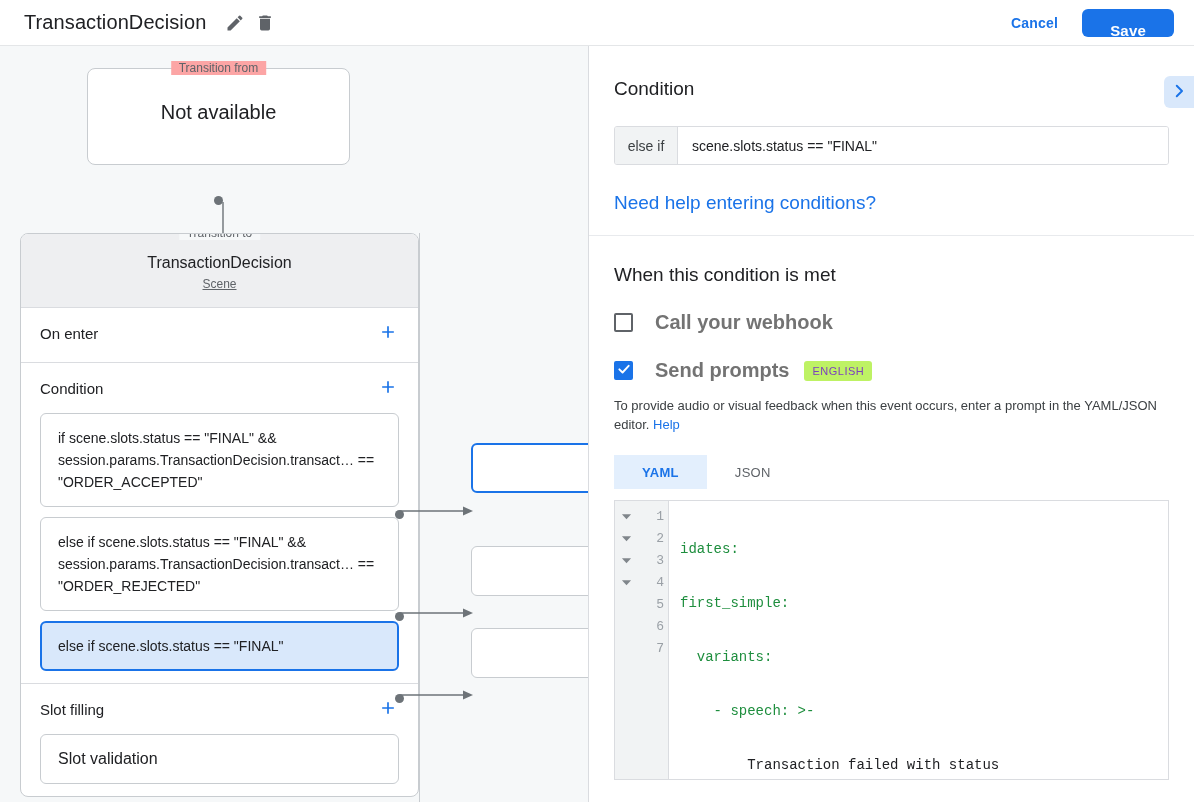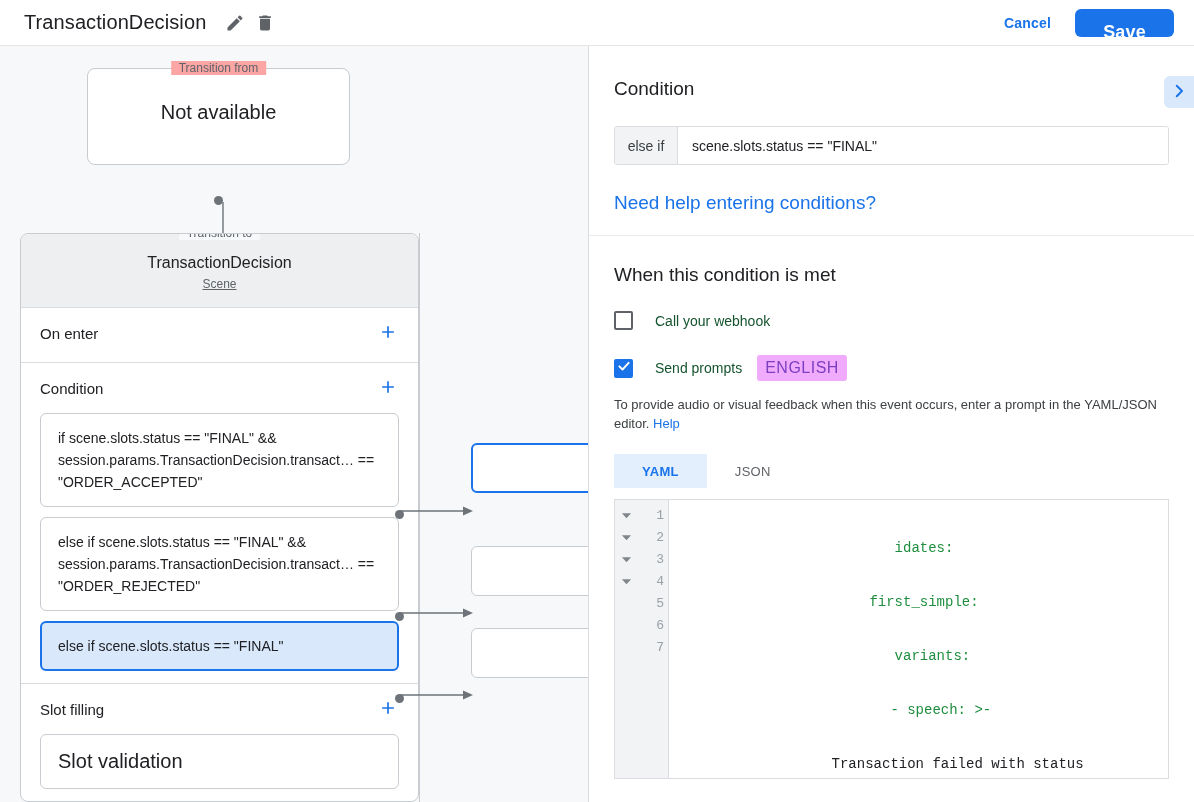--- a/index.html
+++ b/index.html
@@ -29,21 +29,21 @@
     border-radius: 50%; cursor: pointer; background: transparent; border: none; padding: 0;
   }
   .icon-btn svg { display: block; }
   .header-spacer { flex: 1 1 auto; }
   .btn-cancel {
     font-size: 14px; font-weight: bold; color: #1a73e8; background: transparent;
     border: none; padding: 8px 12px; border-radius: 4px; cursor: pointer;
     letter-spacing: .2px; margin-right: 12px;
   }
   .btn-save {
-    font-size: 18px; font-weight: bold; color: #ffffff; background: #1a73e8;
+    font-size: 15px; font-weight: bold; color: #ffffff; background: #1a73e8;
     border: none; padding: 13px 28px; height: 28px; border-radius: 6px; cursor: pointer;
     letter-spacing: .2px; margin-right: 4px;
   }
 
   
   .canvas {
     position: absolute; left: 0; top: 46px; width: 588px; height: 756px;
     background: #f6f8f9; overflow: hidden;
   }
   .canvas-inner { position: absolute; left: 0; top: 0; width: 620px; height: 756px; }
@@ -102,21 +102,21 @@
   .cond-card {
     border: 1px solid #c8ccd0; border-radius: 6px; background: #ffffff;
     padding: 13px 17px; font-size: 14px; color: #202124; line-height: 22px;
     cursor: pointer; position: relative;
   }
   .cond-card.selected {
     border: 2px solid #1a73e8; background: #d9e8fb; padding: 12px 16px;
   }
   .slot-card {
     margin: 0 19px; border: 1px solid #c8ccd0; border-radius: 6px; background: #ffffff;
-    padding: 15px 17px; font-size: 20px; color: #202124; cursor: pointer;
+    padding: 15px 17px; font-size: 16px; color: #202124; cursor: pointer;
   }
 
   
   .stub {
     position: absolute; width: 160px; height: 50px;
     border: 1px solid #c8ccd0; border-radius: 6px; background: #ffffff;
   }
   .stub.selected { border: 2px solid #1a73e8; }
   .edge-arrow { position: absolute; }
   .bus-line { position: absolute; left: 419px; width: 1px; background: #c8ccd0; }
@@ -158,25 +158,25 @@
   .check-row { display: flex; align-items: center; margin-top: 25px; }
   .cbox {
     width: 19px; height: 19px; border: 2px solid #5f6368; border-radius: 2px;
     background: #ffffff; cursor: pointer; flex: 0 0 auto;
   }
   .cbox.checked {
     background: #1a73e8; border-color: #1a73e8;
     display: flex; align-items: center; justify-content: center;
   }
   .check-label {
-    margin-left: 22px; font-size: 14px; color: #14532d; font-weight: normal;
+    margin-left: 22px; font-size: 20px; color: #737373; font-weight: bold;
   }
   .lang-badge {
-    margin-left: 15px; background: #f0abfc; color: #7b3fbf;
-    font-size: 16px; letter-spacing: .5px; padding: 4px 8px; border-radius: 3px;
+    margin-left: 15px; background: #bef264; color: #7b3fbf;
+    font-size: 11px; letter-spacing: .5px; padding: 4px 8px; border-radius: 3px;
   }
   .hint {
     margin-top: 14px; font-size: 13px; line-height: 19px; color: #3c4043;
     max-width: 556px;
   }
   .hint a { color: #1a73e8; text-decoration: none; cursor: pointer; }
 
   .tabs { display: flex; margin-top: 21px; }
   .tab {
     height: 34px; padding: 0 28px; display: flex; align-items: center;
@@ -200,21 +200,21 @@
     padding-top: 5px; flex: 0 0 auto;
     font-family: "Liberation Mono", monospace; font-size: 13px; color: #9aa0a6;
     text-align: right; padding-right: 4px;
   }
   .gutter div { height: 22px; line-height: 22px; }
   .code {
     flex: 1 1 auto; padding-top: 5px; overflow: hidden; position: relative;
     font-family: "Liberation Mono", monospace; font-size: 14px;
     white-space: pre;
   }
-  .code-line { height: 22px; line-height: 22px; padding-left: 11px; text-align: center; }
+  .code-line { height: 22px; line-height: 22px; padding-left: 11px; }
   .tok-key { color: #1e8e3e; }
   .tok-plain { color: #202124; }
 </style>
 </head>
 <body>
 
 <div class="app">
 
   <div class="header">
     <div class="header-title">TransactionDecision</div>

